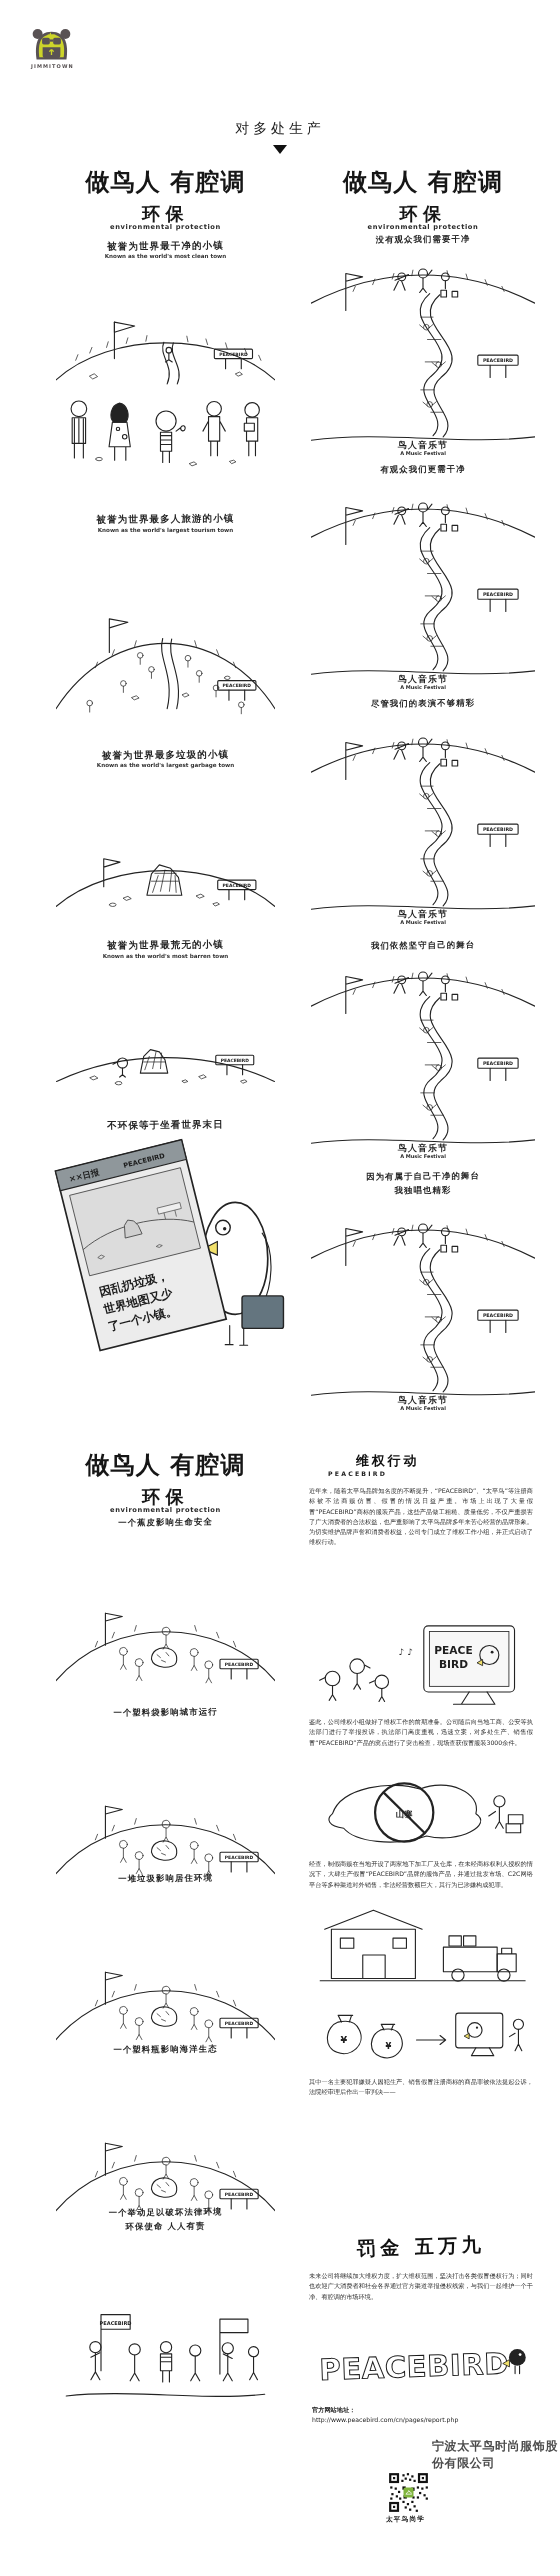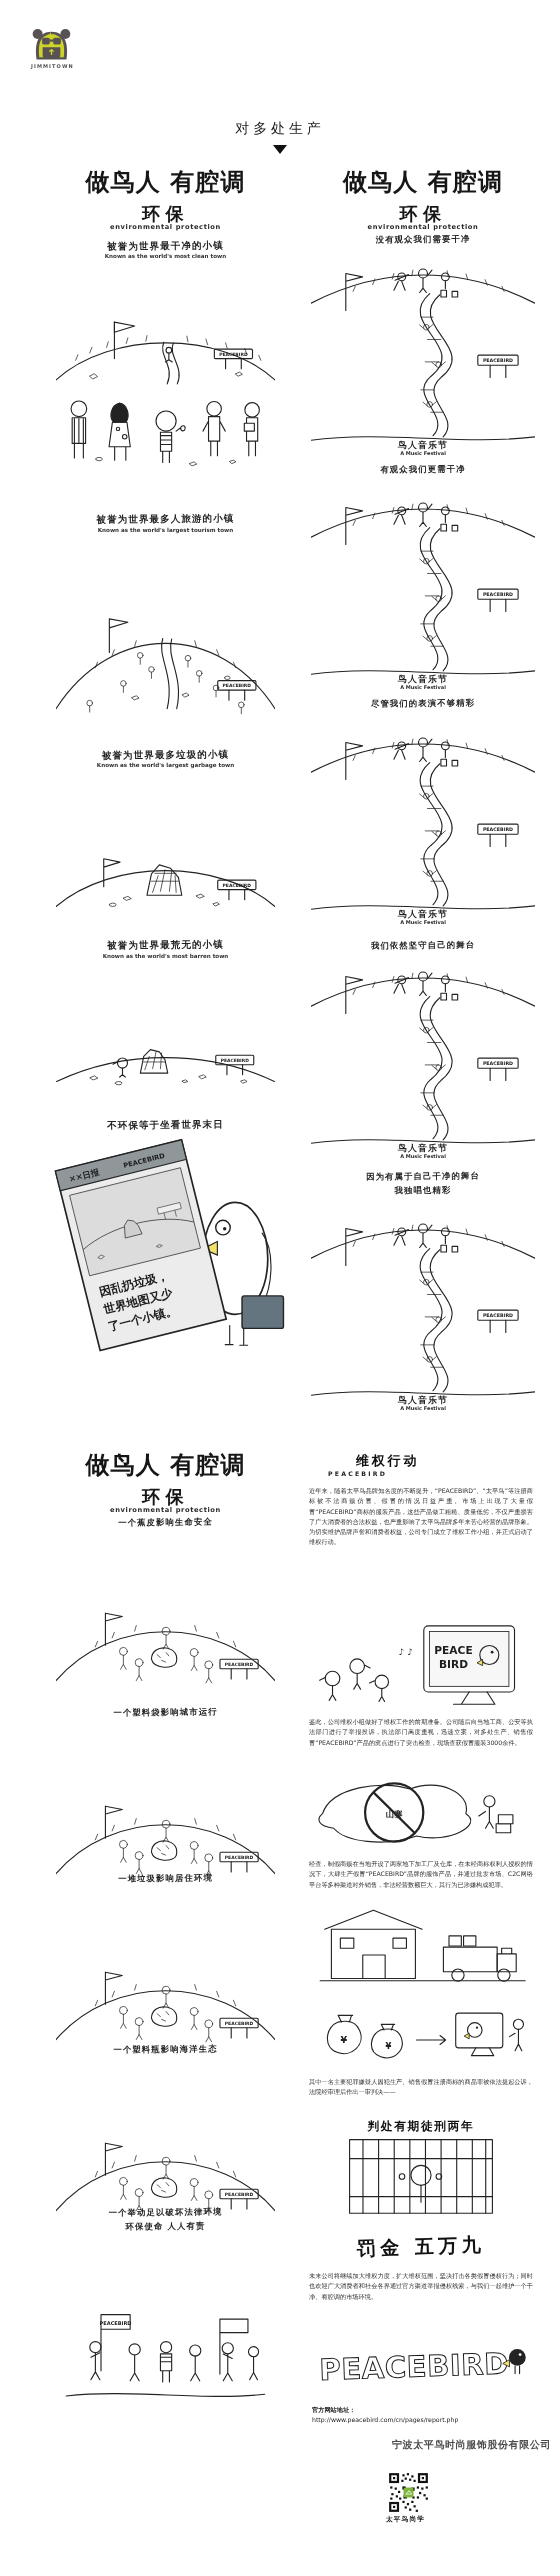--- a/index.html
+++ b/index.html
@@ -20,21 +20,21 @@
   .cap-zh{font-size:9.5px;font-weight:bold;letter-spacing:1.1px;color:#242424;transform:rotate(-0.6deg);}
   .cap-en{font-size:5.6px;font-weight:bold;color:#333;}
   .col-l{left:56px;width:219px;}
   .col-r{left:311px;width:224px;}
   .para{font-size:6.2px;line-height:1.66;text-align:justify;color:#2d2d2d;width:224px;}
   .vr-heading{font-size:13px;font-weight:bold;letter-spacing:2.8px;color:#111;}
   .vr-heading-en{font-size:6.2px;font-weight:bold;letter-spacing:2.2px;color:#222;}
   .fine-text{font-size:19px;font-weight:bold;letter-spacing:4.5px;color:#111;transform:rotate(-2deg);width:224px;}
   .site-label{font-size:6.2px;font-weight:bold;color:#222;}
   .site-url{font-size:6.2px;color:#222;}
-  .company{font-size:10px;font-weight:bold;color:#4c4c4c;letter-spacing:0.6px;}
+  .company{font-size:12px;font-weight:bold;color:#4c4c4c;letter-spacing:0.6px;margin-left:40px;}
   .qr-label{font-size:6.7px;font-weight:bold;color:#222;letter-spacing:1.1px;transform:rotate(-1deg);}
   .logo-label{font-size:5px;font-weight:bold;letter-spacing:1.1px;color:#565051;}
 </style>
 </head>
 <body>
 
 <div id="page">
 
   <div class="abs" style="left:31px;top:28px;width:50px;">
     <svg width="41" height="34" viewBox="0 0 74 60">
@@ -553,21 +553,21 @@
         <circle class="ink" cx="322" cy="80" r="17"></circle>
         <path d="M310,88 l-10,6 l10,5 z" fill="#f2e16b" stroke="#232323" stroke-width="1.5"></path>
         <circle cx="327" cy="75" r="2.5" fill="#232323"></circle>
         <path class="ink" d="M286,146 l-14,22 h60 l-14,-22 M258,168 h60"></path>
       </g>
     </svg>
   </div>
 
   <div class="abs para" style="left:309px;top:1717px;">鉴此，公司维权小组做好了维权工作的前期准备。公司随后向当地工商、公安等执法部门进行了举报投诉，执法部门高度重视，迅速立案，对多处生产、销售假冒“PEACEBIRD”产品的窝点进行了突击检查，现场查获假冒服装3000余件。</div>
 
-  <div class="abs" style="left:299px;top:1770px;">
+  <div class="abs" style="left:309px;top:1770px;">
     <svg width="224" height="84" viewBox="0 0 400 150">
       <path class="ink" d="M42,78 C58,30 148,18 198,34 C248,14 308,40 298,78 C330,98 268,132 210,118 C152,138 82,128 62,104 C34,100 30,88 42,78 Z"></path>
       <g>
         <circle cx="170" cy="76" r="52" fill="none" stroke="#232323" stroke-width="4"></circle>
         <line x1="133" y1="40" x2="207" y2="113" stroke="#232323" stroke-width="4"></line>
         <text x="170" y="84" text-anchor="middle" font-size="15" font-weight="bold" fill="#232323">山寨</text>
       </g>
       <g class="ink">
         <circle cx="340" cy="56" r="10"></circle>
           <path d="M340,66 v26 m-7,12 l7,-12 l7,12 M333,74 l-12,8"></path>
@@ -616,34 +616,20 @@
       </g>
       <g class="ink">
           <circle cx="374" cy="52" r="9"></circle>
           <path d="M374,61 v26 m-6,12 l6,-12 l6,12 M368,68 l-10,6"></path>
         </g>
     </svg>
   </div>
 
   <div class="abs para" style="left:309px;top:2077px;">其中一名主要犯罪嫌疑人因犯生产、销售假冒注册商标的商品罪被依法提起公诉，法院经审理后作出一审判决——</div>
 
-  <div class="abs" style="left:309px;top:2114px;">
-    <svg width="224" height="106" viewBox="0 0 400 190">
-      <text x="200" y="28" text-anchor="middle" font-size="21" font-weight="bold" letter-spacing="3" fill="#101010">判处有期徒刑两年</text>
-      <circle class="ink" cx="200" cy="110" r="18"></circle>
-      <path class="ink" d="M200,128 v30"></path>
-      <g class="ink">
-        <rect x="72" y="46" width="256" height="132" fill="none"></rect>
-        <path d="M96,46 V178 M124,46 V178 M152,46 V178 M180,46 V178 M208,46 V178 M236,46 V178 M264,46 V178 M292,46 V178 M316,46 V178"></path>
-        <path d="M72,80 H328 M72,148 H328"></path>
-        <circle cx="166" cy="112" r="5"></circle>
-          <circle cx="232" cy="112" r="5"></circle>
-      </g>
-    </svg>
-  </div>
 
   <div class="abs center fine-text" style="left:309px;top:2234px;">罚金 五万九</div>
 
   <div class="abs para" style="left:309px;top:2271px;">未来公司将继续加大维权力度，扩大维权范围，坚决打击各类假冒侵权行为；同时也欢迎广大消费者和社会各界通过官方渠道举报侵权线索，与我们一起维护一个干净、有腔调的市场环境。</div>
 
   <div class="abs" style="left:309px;top:2336px;">
     <svg width="224" height="59" viewBox="0 0 400 105">
       <text x="188" y="72" text-anchor="middle" font-size="52" font-weight="bold" letter-spacing="1" style="fill:#ffffff;stroke:#1c1c1c;stroke-width:1.8;" transform="rotate(-2 200 60)">PEACEBIRD</text>
       <g>
         <circle cx="372" cy="38" r="15" fill="#232323"></circle>

